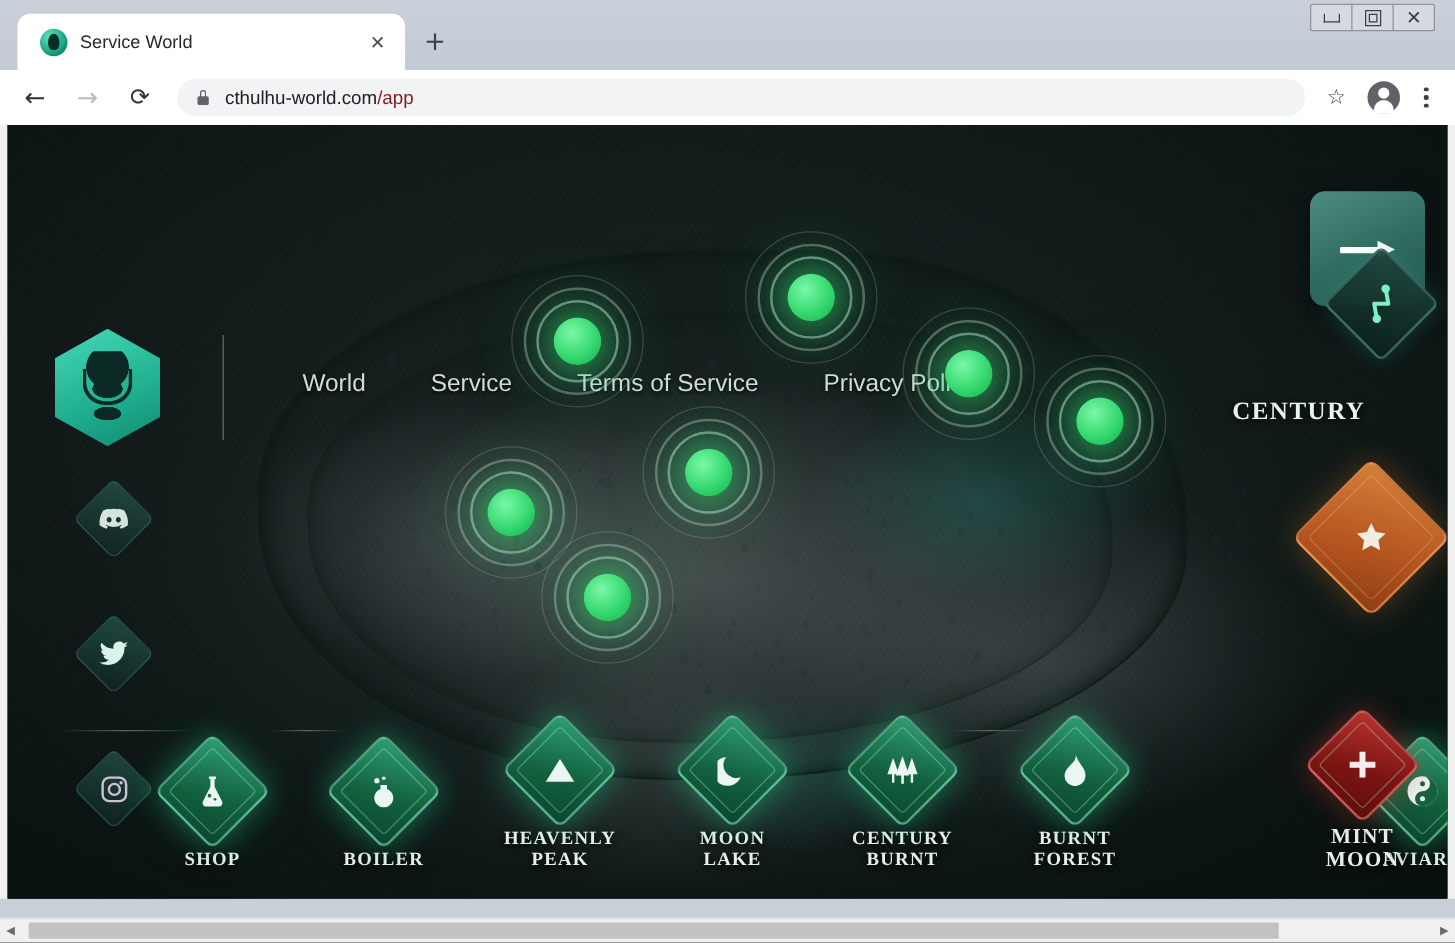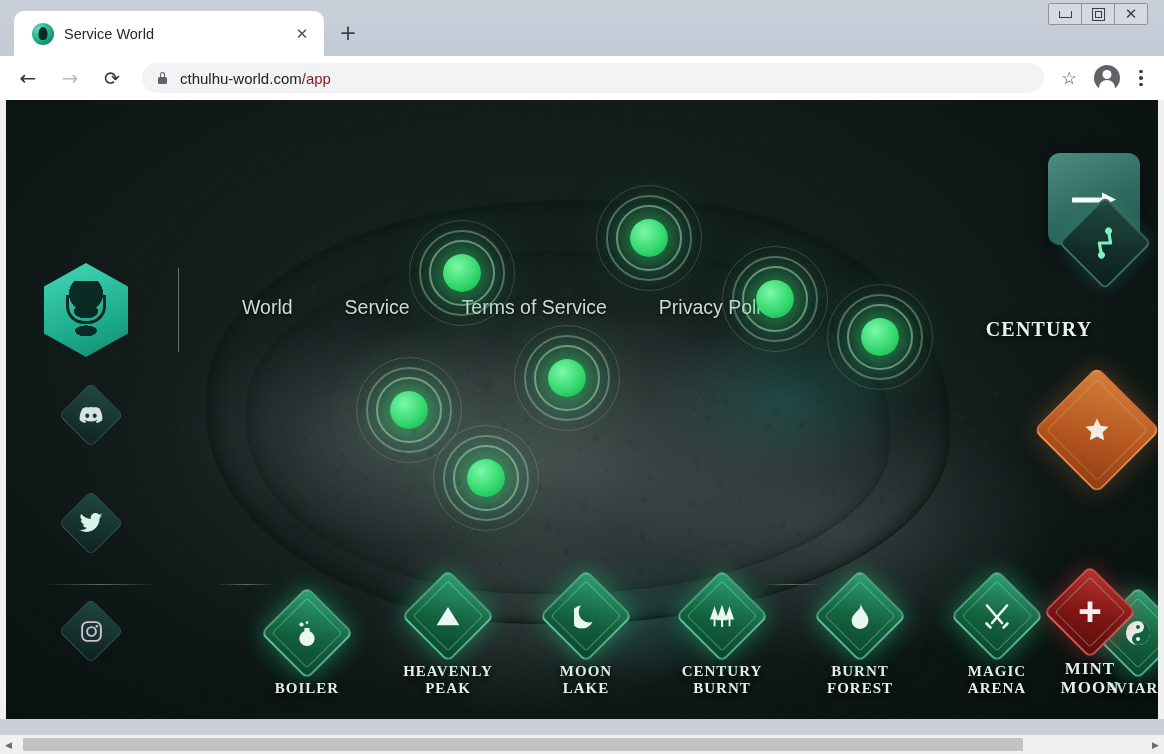--- a/index.html
+++ b/index.html
@@ -606,20 +606,30 @@
         <path fill="#f2ece2" d="M12 2.4l2.9 6 6.6.9-4.8 4.6 1.2 6.5L12 17.3 6.1 20.4l1.2-6.5L2.5 9.3l6.6-.9z"></path>
       </svg>
     </div>
 
     <div class="bottomnav">
 
       <span class="connector" style="left:40px;bottom:112px;width:110px;"></span>
       <span class="connector" style="left:210px;bottom:112px;width:60px;"></span>
       <span class="connector" style="left:756px;bottom:112px;width:60px;"></span>
 
+      <div class="bn-item" style="left:126px;width:76px;">
+        <div class="bn-dia">
+          <svg class="bn-ico" width="22" height="26" viewBox="0 0 22 26">
+            <path fill="#eaf6f1" d="M8.2 1.2h5.6v2h-1.1v6.1l5.9 11.6c1 2 -.4 4.3 -2.6 4.3H6c-2.2 0-3.6-2.3-2.6-4.3l5.9-11.6V3.2H8.2z"></path>
+            <circle cx="8.6" cy="16.5" r="1.5" fill="#1c6b4d"></circle>
+            <circle cx="13" cy="19.4" r="1.1" fill="#1c6b4d"></circle>
+          </svg>
+        </div>
+        <div class="bn-label">SHOP</div>
+      </div>
 
       <div class="bn-item" style="left:263px;width:76px;">
         <div class="bn-dia">
           <svg class="bn-ico" width="26" height="26" viewBox="0 0 26 26">
             <circle cx="7.5" cy="4.5" r="2.1" fill="#eaf6f1"></circle>
             <circle cx="13" cy="2.6" r="1.4" fill="#eaf6f1"></circle>
             <path fill="#eaf6f1" d="M10.4 8h5.2v3.2a7.6 7.6 0 11-5.2 0z"></path>
           </svg>
         </div>
         <div class="bn-label">BOILER</div>
@@ -659,34 +669,20 @@
       <div class="bn-item" style="left:812px;width:84px;">
         <div class="bn-dia">
           <svg class="bn-ico" width="20" height="26" viewBox="0 0 20 26">
             <path fill="#eaf6f1" d="M10.5.8c.6 4.6-2.4 6.2-4.7 8.7C3.2 12.3 1.6 14.6 1.6 17.5a8.4 8.4 0 0016.8 0c0-4.6-2.5-7.2-4.3-9.8-1.3-1.9-2.5-4-3.6-6.9z"></path>
           </svg>
         </div>
         <div class="bn-label">BURNT
 FOREST</div>
       </div>
 
-      <div class="bn-item" style="left:949px;width:84px;">
-        <div class="bn-dia">
-          <svg class="bn-ico" width="28" height="28" viewBox="0 0 28 28">
-            <g stroke="#eaf6f1" stroke-width="2.6" stroke-linecap="round">
-              <path d="M4 3.5 L19 21"></path>
-              <path d="M24 3.5 L9 21"></path>
-              <path d="M3.5 21.5 L7.5 25.5"></path>
-              <path d="M24.5 21.5 L20.5 25.5"></path>
-            </g>
-          </svg>
-        </div>
-        <div class="bn-label">MAGIC
-ARENA</div>
-      </div>
 
       <div class="bn-item" style="left:1090px;width:84px;">
         <div class="bn-dia">
           <svg class="bn-ico" width="26" height="26" viewBox="0 0 26 26">
             <circle cx="13" cy="13" r="12" fill="#eaf6f1"></circle>
             <path fill="#14623f" d="M13 1a12 12 0 010 24 6 6 0 010-12 6 6 0 000-12z"></path>
             <circle cx="13" cy="7" r="2" fill="#14623f"></circle>
             <circle cx="13" cy="19" r="2" fill="#eaf6f1"></circle>
           </svg>
         </div>

